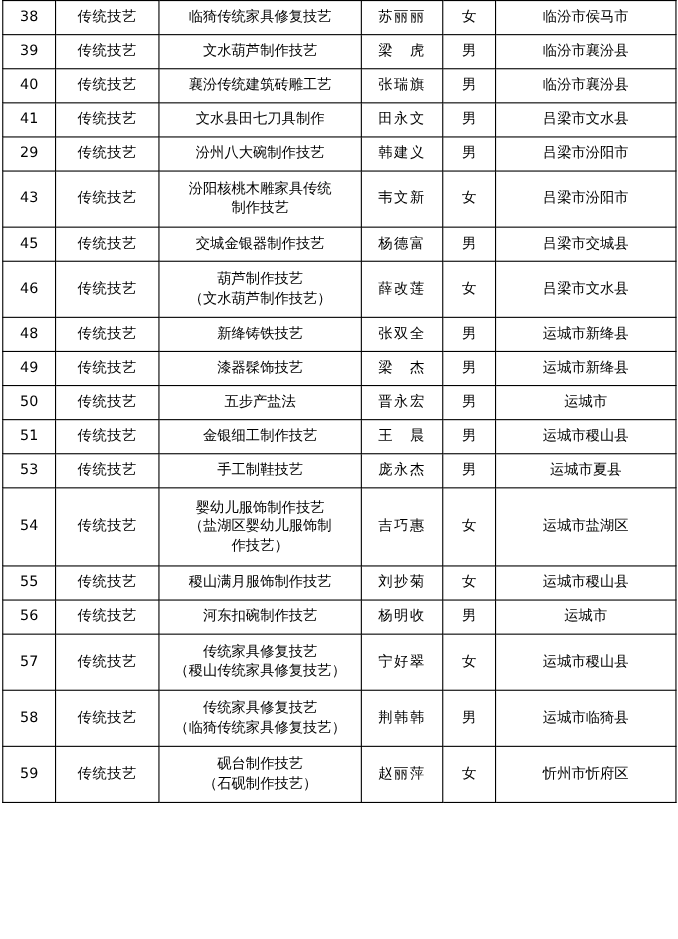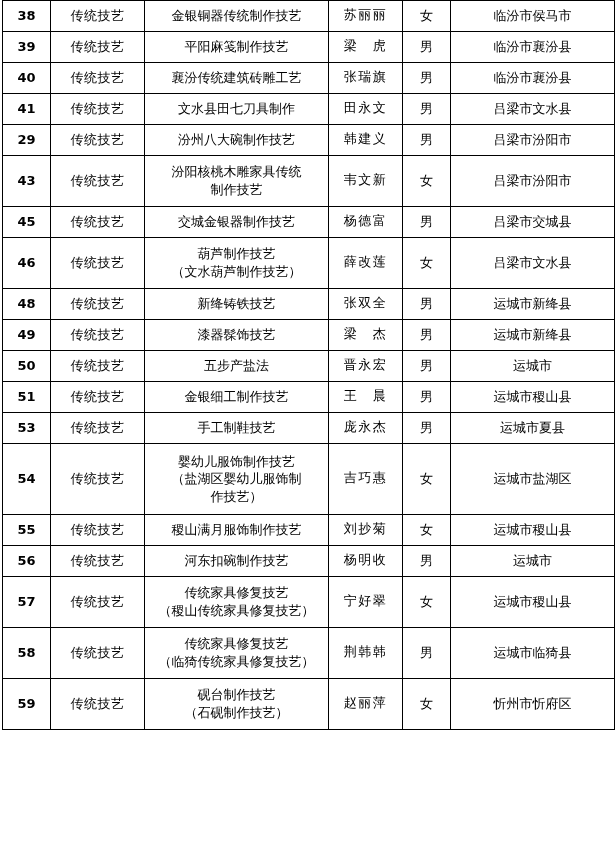--- a/index.html
+++ b/index.html
@@ -35,21 +35,21 @@
     padding: 3px 2px;
     word-break: break-all;
   }
   col.c-num    { width: 48px; }
   col.c-cat    { width: 94px; }
   col.c-proj   { width: 184px; }
   col.c-name   { width: 74px; }
   col.c-sex    { width: 48px; }
   col.c-region { width: 164px; }
 
-  td.num    { font-size: 14px; font-weight: bold; }
+  td.num    { font-size: 14px; }
   td.cat    { font-size: 13.5px; letter-spacing: 0.5px; }
   td.proj   { font-size: 13.5px; }
   td.name   { font-size: 13.5px; letter-spacing: 1.5px; font-family: Liberation Mono, monospace; }
   td.sex    { font-size: 13.5px; }
   td.region { font-size: 13.5px; }
 
   .ln { display: block; }
   .tall1 { height: 24px; }
   .tall2 { height: 44px; }
   .tall3 { height: 64px; }
@@ -65,31 +65,31 @@
       <col class="c-proj">
       <col class="c-name">
       <col class="c-sex">
       <col class="c-region">
     </colgroup>
     <tbody>
       <tr>
         <td class="num tall1">38</td>
         <td class="cat">传统技艺</td>
         <td class="proj">
-            <span class="ln">金银铜器传统制作技艺</span>
+            <span class="ln">临猗传统家具修复技艺</span>
           </td>
         <td class="name">苏丽丽</td>
         <td class="sex">女</td>
         <td class="region">临汾市侯马市</td>
       </tr>
       <tr>
         <td class="num tall1">39</td>
         <td class="cat">传统技艺</td>
         <td class="proj">
-            <span class="ln">平阳麻笺制作技艺</span>
+            <span class="ln">文水葫芦制作技艺</span>
           </td>
         <td class="name">梁　虎</td>
         <td class="sex">男</td>
         <td class="region">临汾市襄汾县</td>
       </tr>
       <tr>
         <td class="num tall1">40</td>
         <td class="cat">传统技艺</td>
         <td class="proj">
             <span class="ln">襄汾传统建筑砖雕工艺</span>

